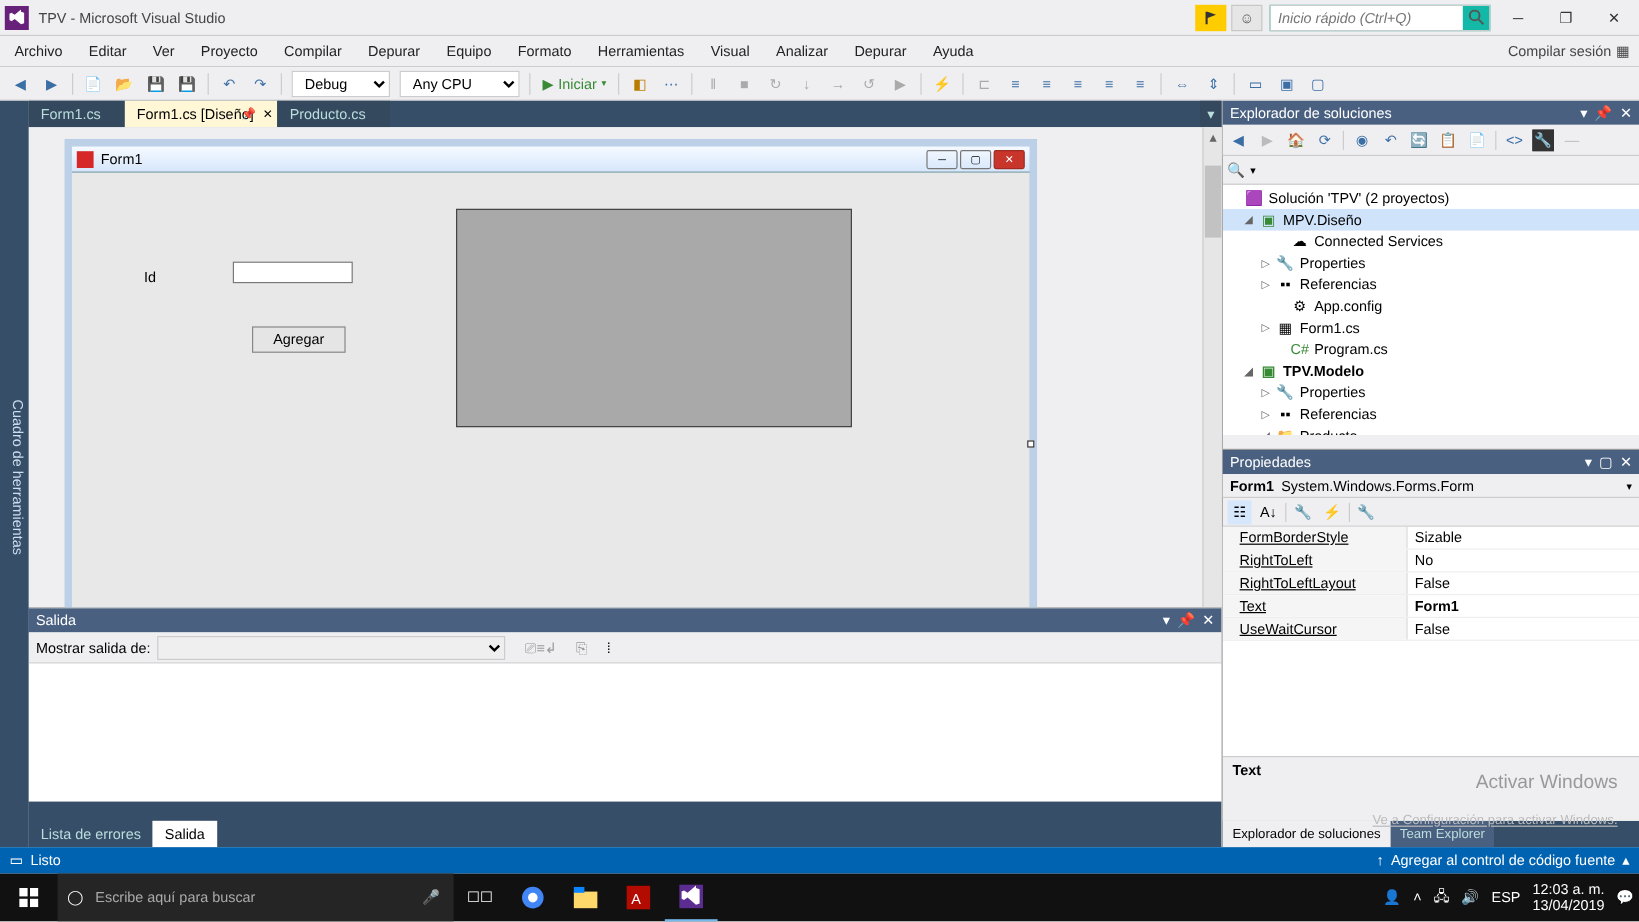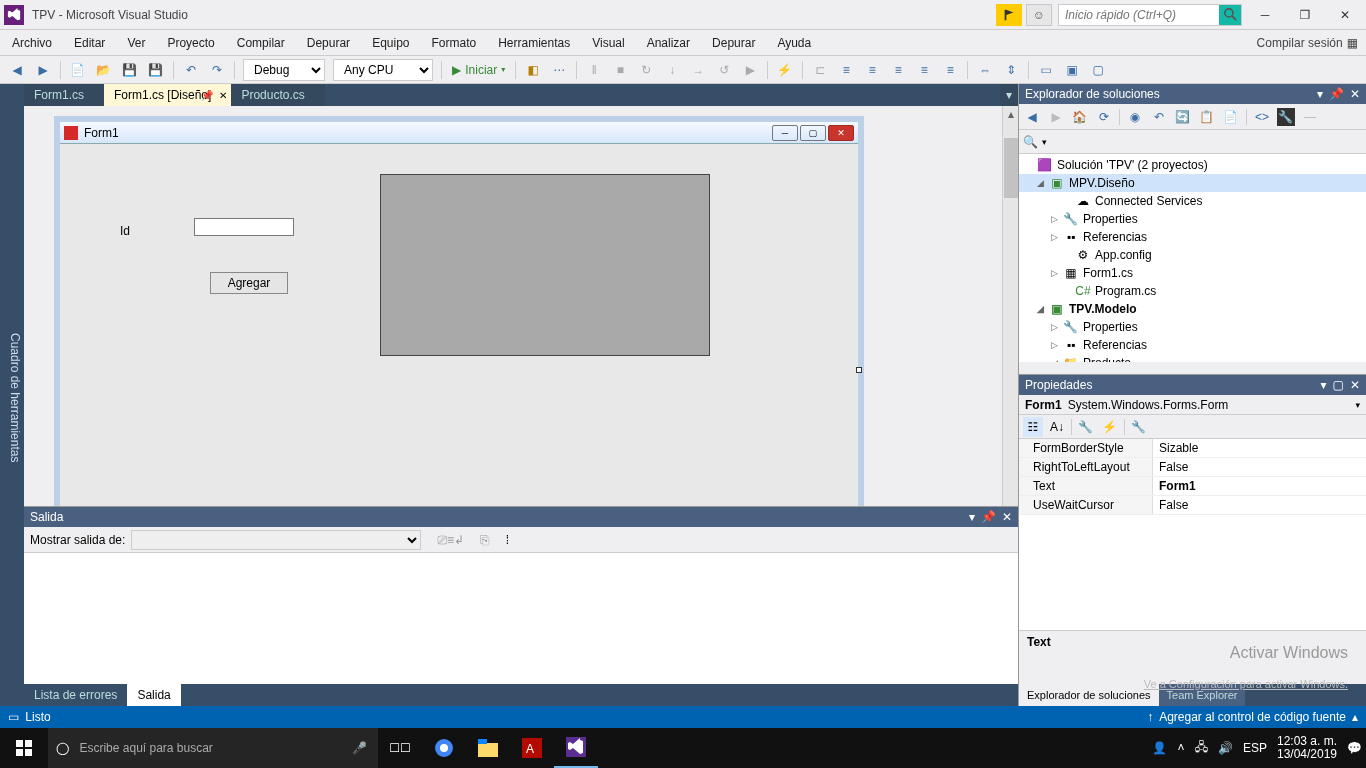--- a/index.html
+++ b/index.html
@@ -51,21 +51,21 @@
 .form-body .btn-add{position:absolute;left:150px;top:128px;width:78px;height:22px;border:1px solid #888;background:#e5e5e5;display:flex;align-items:center;justify-content:center;}
 .form-body .grid{position:absolute;left:320px;top:30px;width:330px;height:182px;background:#a9a9a9;border:1px solid #444;}
 .form-body .handle{position:absolute;right:-4px;top:50%;width:6px;height:6px;background:#fff;border:1px solid #333;}
 
 .output-panel{height:200px;display:flex;flex-direction:column;border-top:1px solid #999;}
 .panel-header{height:20px;background:#4a6080;color:#fff;display:flex;align-items:center;padding:0 6px;}
 .panel-header .tools{margin-left:auto;display:flex;gap:6px;cursor:pointer;}
 .output-toolbar{height:26px;background:#efeff2;display:flex;align-items:center;padding:0 6px;border-bottom:1px solid #ccc;}
 .output-toolbar select{height:20px;width:290px;border:1px solid #ccc;margin-left:6px;}
 .output-body{flex:1;background:#fff;}
-.bottom-tabs{height:22px;background:#364e68;display:flex;align-items:flex-end;}
+.bottom-tabs{height:38px;background:#364e68;display:flex;align-items:flex-end;}
 .bottom-tabs .bt{padding:0 10px;height:22px;display:flex;align-items:center;color:#bdd;cursor:pointer;}
 .bottom-tabs .bt.active{background:#fff;color:#000;}
 
 .right-col{width:348px;display:flex;flex-direction:column;background:#efeff2;border-left:1px solid #999;}
 .sx-toolbar{height:26px;background:#efeff2;display:flex;align-items:center;padding:0 4px;gap:6px;border-bottom:1px solid #ccc;}
 .sx-toolbar .ic{width:18px;height:18px;display:flex;align-items:center;justify-content:center;color:#3a6ea5;cursor:pointer;}
 .sx-toolbar .ic.wrench{background:#333;color:#fff;border:1px solid #333;}
 .sx-search{height:24px;display:flex;align-items:center;border-bottom:1px solid #ccc;padding:0 4px;}
 .sx-search input{flex:1;border:none;outline:none;height:20px;font-style:italic;color:#888;background:transparent;}
 .tree{flex:1;overflow:auto;background:#fff;padding:2px 0;}
@@ -78,21 +78,21 @@
 .right-bottom-tabs .bt{padding:0 8px;height:22px;display:flex;align-items:center;color:#bdd;cursor:pointer;font-size:11px;}
 .right-bottom-tabs .bt.active{background:#efeff2;color:#000;}
 
 .props-panel{height:310px;display:flex;flex-direction:column;border-top:1px solid #999;margin-top:12px;}
 .props-obj{height:20px;padding:2px 6px;display:flex;align-items:center;gap:6px;background:#efeff2;border-bottom:1px solid #ccc;}
 .props-obj .nm{font-weight:bold;}
 .props-tb{height:24px;display:flex;align-items:center;padding:0 4px;gap:4px;border-bottom:1px solid #ccc;}
 .props-tb .pic{width:20px;height:20px;display:flex;align-items:center;justify-content:center;cursor:pointer;}
 .props-grid{flex:1;overflow:auto;background:#fff;}
 .props-grid .row{display:flex;height:19px;border-bottom:1px solid #eee;}
-.props-grid .row .k{width:134px;padding-left:14px;background:#f5f5f5;border-right:1px solid #ddd;display:flex;align-items:center;}
+.props-grid .row .k{width:154px;padding-left:14px;background:#f5f5f5;border-right:1px solid #ddd;display:flex;align-items:center;text-decoration:underline;}
 .props-grid .row .v{flex:1;padding-left:6px;display:flex;align-items:center;}
 .props-grid .row.bold .v{font-weight:bold;}
 .props-desc{height:54px;border-top:1px solid #ccc;padding:4px 8px;background:#efeff2;position:relative;}
 .props-desc .ttl{font-weight:bold;}
 .watermark{position:absolute;right:18px;bottom:22px;color:#999;font-size:16px;pointer-events:none;}
 .watermark2{position:absolute;right:18px;bottom:-6px;color:#bbb;font-size:11px;pointer-events:none;text-decoration:underline;}
 
 .statusbar{height:22px;background:#0063b1;color:#fff;display:flex;align-items:center;padding:0 8px;}
 .statusbar .sb-left{display:flex;align-items:center;gap:6px;}
 .statusbar .sb-right{margin-left:auto;display:flex;align-items:center;gap:6px;}
@@ -402,20 +402,24 @@
         <div class="pic" style="color:#d98e00">⚡</div>
         <div class="sep" style="width:1px;height:16px;background:#ccc"></div>
         <div class="pic" style="color:#aaa">🔧</div>
       </div>
       <div class="props-grid">
         <div class="row">
             <div class="k">FormBorderStyle</div>
             <div class="v">Sizable</div>
           </div>
         <div class="row">
+            <div class="k">RightToLeft</div>
+            <div class="v">No</div>
+          </div>
+        <div class="row">
             <div class="k">RightToLeftLayout</div>
             <div class="v">False</div>
           </div>
         <div class="row bold">
             <div class="k">Text</div>
             <div class="v">Form1</div>
           </div>
         <div class="row">
             <div class="k">UseWaitCursor</div>
             <div class="v">False</div>

